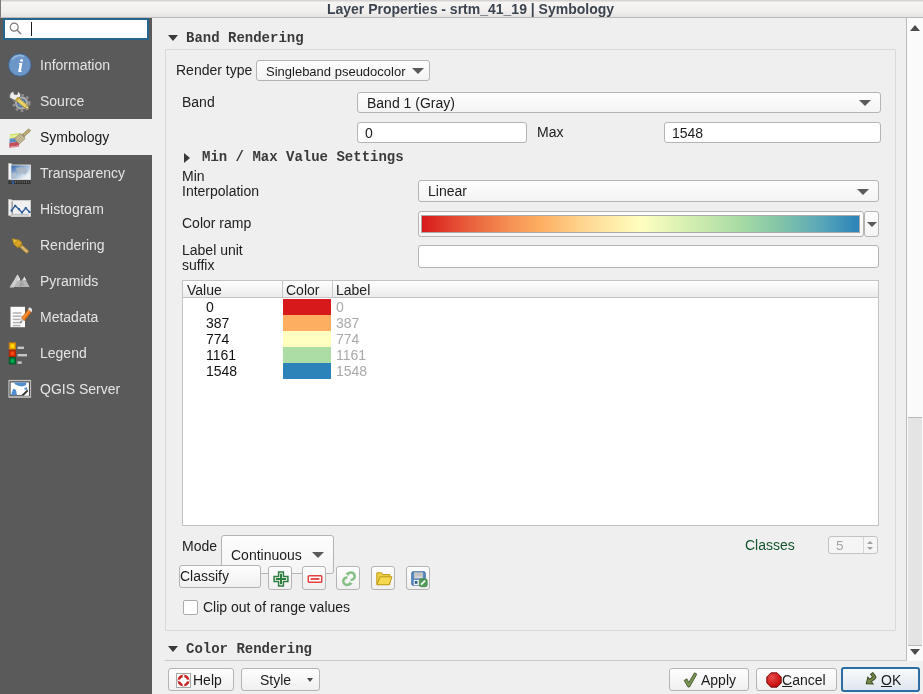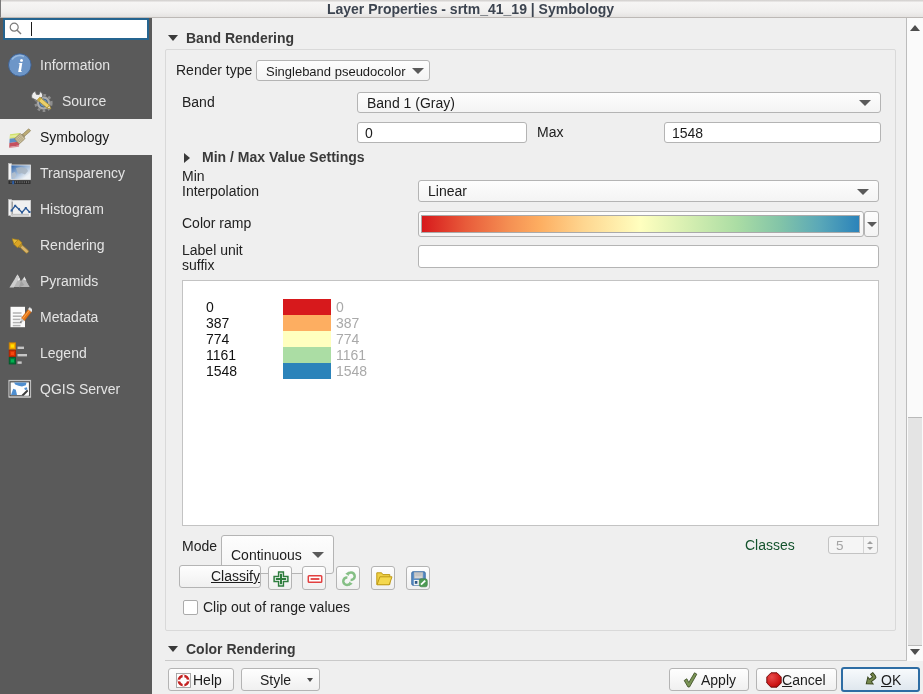--- a/index.html
+++ b/index.html
@@ -14,21 +14,21 @@
   font-size:14px; font-weight:bold; color:#3c4450; line-height:18px; }
 
 #sidebar { left:0; top:18px; width:152px; height:676px; background:#5a5a5a; }
 .sideitem { position:absolute; left:0; width:152px; height:36px; color:#e4e4e4; font-size:14px; }
 .sideitem .lbl { position:absolute; left:40px; top:50%; transform:translateY(-50%); }
 .sideitem .ic { position:absolute; left:8px; top:50%; transform:translateY(-50%); width:24px; height:24px; }
 .sideitem.sel { background:#efefef; color:#161616; }
 
 #searchbox { left:3px; top:18px; width:146px; height:22px; background:#fff; border:2px solid #25648f; }
 
-.hdr { font-size:14px; font-weight:bold; color:#3a3a3a; line-height:14px; }
+.hdr { font-size:14px; font-weight:bold; color:#3a3a3a; line-height:14px;font-family:Liberation Mono, monospace; }
 .tri-d { width:0; height:0; border-left:5px solid transparent; border-right:5px solid transparent; border-top:6px solid #3a3a3a; }
 .tri-r { width:0; height:0; border-top:5px solid transparent; border-bottom:5px solid transparent; border-left:6px solid #3a3a3a; }
 #groupbox { left:165px; top:49px; width:731px; height:582px; border:1px solid #d9d9d9; border-radius:2px; }
 .lab { font-size:14px; color:#212121; line-height:15px; }
 .combo { background:linear-gradient(#fdfdfd,#f4f4f4); border:1px solid #b4b4b4; border-radius:3px;
   font-size:14px; color:#1c1c1c; }
 .combo .txt { position:absolute; left:9px; top:50%; transform:translateY(-50%); white-space:nowrap; }
 .combo .arr { position:absolute; right:9px; top:50%; margin-top:-2.5px; width:0; height:0;
   border-left:6px solid transparent; border-right:6px solid transparent; border-top:6px solid #5a5a5a; }
 .input { background:#ffffff; border:1px solid #b4b4b4; border-radius:3px; font-size:14px; color:#1c1c1c; }
@@ -70,21 +70,21 @@
 
 <div class="sideitem" style="top:47px;">
     <span class="ic">
 <svg width="24" height="24" viewBox="0 0 24 24">
         <circle cx="11.8" cy="12" r="11.3" fill="#6d96c8" stroke="#3d5f8e" stroke-width="0.9"></circle>
         <path d="M4 6.5 A9.8 9.8 0 0 1 16 3.4" fill="none" stroke="#a4c2e2" stroke-width="1.6" opacity="0.8"></path>
         <text x="12.3" y="18.6" font-family="Liberation Serif" font-style="italic" font-weight="bold" font-size="19" fill="#ffffff" text-anchor="middle">i</text>
       </svg></span>
     <span class="lbl">Information</span>
   </div>
-<div class="sideitem" style="top:83px;margin-left:22px;">
+<div class="sideitem" style="top:83px;">
     <span class="ic">
 <svg width="24" height="24" viewBox="0 0 24 24">
         <circle cx="13.5" cy="14" r="7" fill="#ababab" stroke="#636363" stroke-width="0.8"></circle>
         <circle cx="13.5" cy="14" r="7.8" fill="none" stroke="#8f8f8f" stroke-width="2.6" stroke-dasharray="2.6 2.6"></circle>
         <circle cx="13.5" cy="14" r="4" fill="#6d93bd" stroke="#47678c" stroke-width="1"></circle>
         <circle cx="13.5" cy="14" r="1.8" fill="#e8e8e8"></circle>
         <path d="M1.8 9 A5.4 5.4 0 0 1 5.4 2.2 L6.3 5.3 9.1 5.5 10.1 2.5 A5.4 5.4 0 0 1 12.9 7.3 L7.5 11.8 Z" fill="#ededed" stroke="#6a6a6a" stroke-width="0.9"></path>
         <g transform="rotate(40 13 13)">
           <rect x="7.5" y="11.3" width="12.5" height="3.8" fill="#ecd06a" stroke="#a98f35" stroke-width="0.8"></rect>
           <path d="M20 11.3 L23.5 13.2 20 15.1 Z" fill="#efe3c4" stroke="#a98f35" stroke-width="0.7"></path>
@@ -272,20 +272,27 @@
 <div class="abs" id="ramp" style="left:421px; top:215px; width:439px; height:18px; border:1px solid #aaaaaa;
   background:linear-gradient(to right,#d7191c 0%,#e85b3a 10%,#f59053 20%,#fdae61 27%,#fed690 37%,#ffffbf 50%,#d9f0b2 60%,#abdda4 72%,#82c4a8 82%,#5aa8b8 91%,#2b83ba 100%);"></div>
 <div class="abs combo" style="left:864px; top:211px; width:15px; height:26px;">
     <span class="arr" style="right:1px; border-left:5px solid transparent; border-right:5px solid transparent; border-top:5.5px solid #5a5a5a;"></span>
   </div>
 
 <div class="abs lab" style="left:182px; top:243px;">Label unit<br>suffix</div>
 <div class="abs input" style="left:418px; top:245px; width:461px; height:23px;"></div>
 
 <div class="abs" id="tbl">
+  <div id="tblhead">
+    <span style="position:absolute;left:4px;top:1px;">Value</span>
+    <span style="position:absolute;left:103px;top:1px;">Color</span>
+    <span style="position:absolute;left:153px;top:1px;">Label</span>
+    <span class="colsep" style="left:99px;"></span>
+    <span class="colsep" style="left:149px;"></span>
+  </div>
   <div class="trow" style="top:18px;">
       <span class="v">0</span>
       <span class="sw" style="background:#d7191c;"></span>
       <span class="lb">0</span>
     </div>
   <div class="trow" style="top:34px;">
       <span class="v">387</span>
       <span class="sw" style="background:#fdae61;"></span>
       <span class="lb">387</span>
     </div>
@@ -312,21 +319,21 @@
     <span class="arr"></span>
   </div>
 <div class="abs lab" style="left:745px; top:538px; color:#14532d;">Classes</div>
 <div class="abs spin" style="left:828px; top:536px; width:50px; height:18px;">
   <span style="position:absolute;left:7px;top:50%;transform:translateY(-50%);font-size:13.5px;color:#a4a4a4;">5</span>
   <span style="position:absolute;left:34px;top:0;width:1px;height:16px;background:#d5d5d5;"></span>
   <span style="position:absolute;right:4px;top:3.5px;width:0;height:0;border-left:3.5px solid transparent;border-right:3.5px solid transparent;border-bottom:3.5px solid #a0a0a0;"></span>
   <span style="position:absolute;right:4px;bottom:3.5px;width:0;height:0;border-left:3.5px solid transparent;border-right:3.5px solid transparent;border-top:3.5px solid #a0a0a0;"></span>
 </div>
 
-<div class="abs btn" style="left:179px; top:565px; width:82px; height:23px; text-align:right; line-height:21px;text-decoration:underline;">Classify</div>
+<div class="abs btn" style="left:179px; top:565px; width:82px; height:23px; text-align:left; line-height:21px;">Classify</div>
 <div class="abs btn" style="left:268px; top:566px; width:24px; height:24px;" id="b-plus">
 <svg width="20" height="20" viewBox="0 0 20 20" style="position:absolute;left:2px;top:2px;">
       <path d="M7.6 3.1 h4.8 v4.5 h4.5 v4.8 h-4.5 v4.5 h-4.8 v-4.5 h-4.5 v-4.8 h4.5 Z" fill="#ffffff" stroke="#2e7d3e" stroke-width="1.5"></path>
       <path d="M9 4.8 h2 v4.2 h4.2 v2 h-4.2 v4.2 h-2 v-4.2 h-4.2 v-2 h4.2 Z" fill="#2e7d3e"></path>
     </svg>
   </div>
 <div class="abs btn" style="left:302px; top:566px; width:24px; height:24px;" id="b-minus">
 <svg width="20" height="20" viewBox="0 0 20 20" style="position:absolute;left:2px;top:2px;">
       <rect x="3.3" y="6.8" width="13.4" height="6.4" rx="0.8" fill="#ffffff" stroke="#e24040" stroke-width="1.5"></rect>
       <rect x="5.6" y="9.1" width="8.8" height="1.8" fill="#e24040"></rect>

